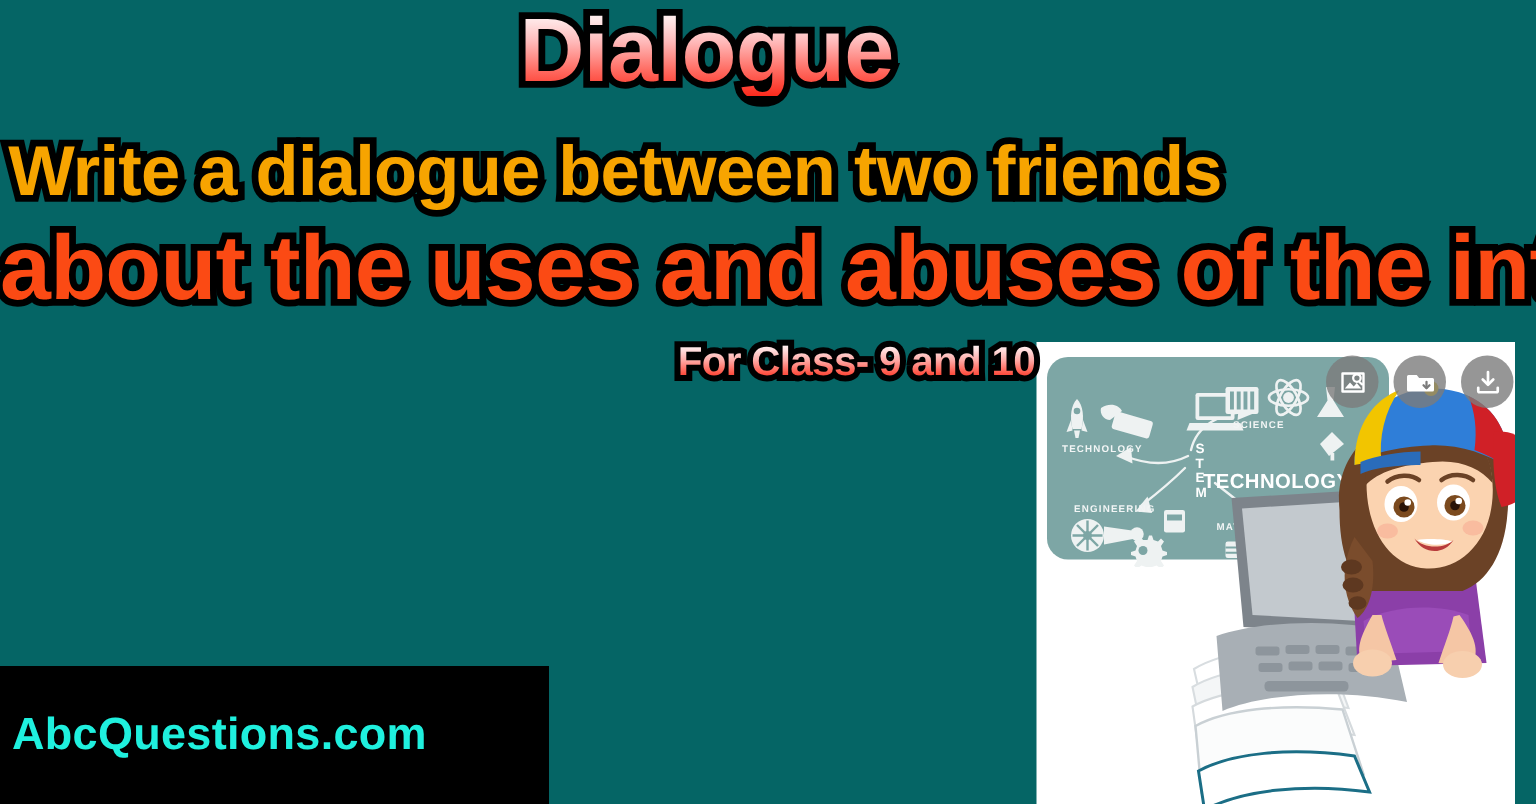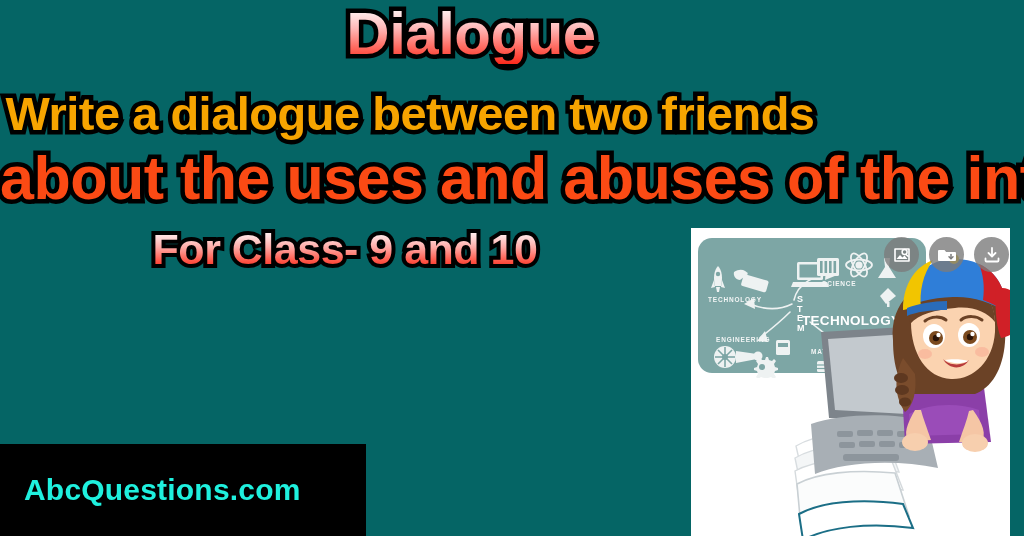--- a/index.html
+++ b/index.html
@@ -106,21 +106,22 @@
     position: relative; z-index:2;
     color: #fb4a14;
   }
 
   
   #class-line {
     position: absolute;
     left: 0;
     top: 228px;
     width: 690px;
-    font-size: 43px;
+    font-size: 27px;
+    text-align: right;
   }
   #class-line .outline {
     position: absolute; left:0; top:0; width:100%;
     color:#000;
     -webkit-text-stroke: 8px #000;
     paint-order: stroke fill;
     z-index:1;
   }
   #class-line .fill {
     position: relative; z-index:2;
@@ -139,21 +140,21 @@
     width: 366px;
     height: 92px;
     background: #000000;
     display: flex;
     align-items: center;
   }
   #watermark-text {
     color: #1ff0de;
     font-size: 30px;
     font-weight: 700;
-    padding-left: 24px;
+    padding-left: 8px;
     letter-spacing: 0.2px;
   }
 
   
   #image-card {
     position: absolute;
     left: 691px;
     top: 228px;
     width: 319px;
     height: 308px;

